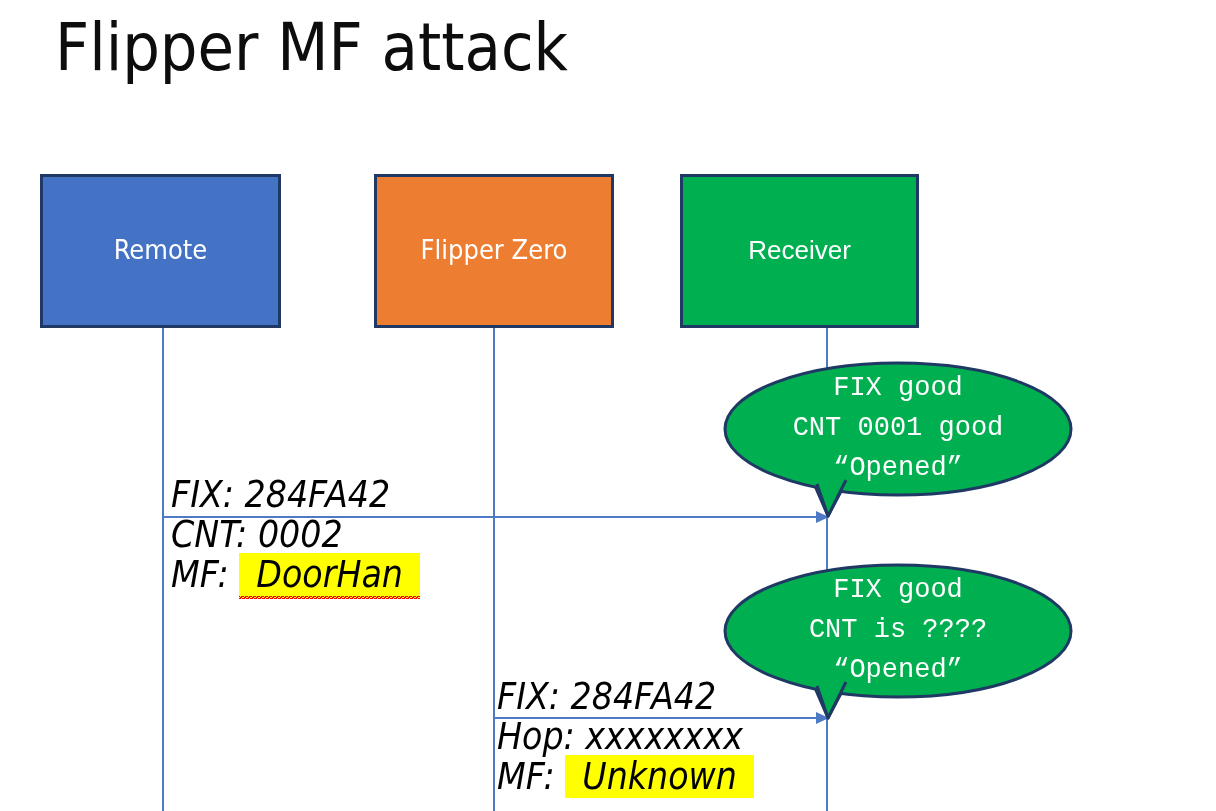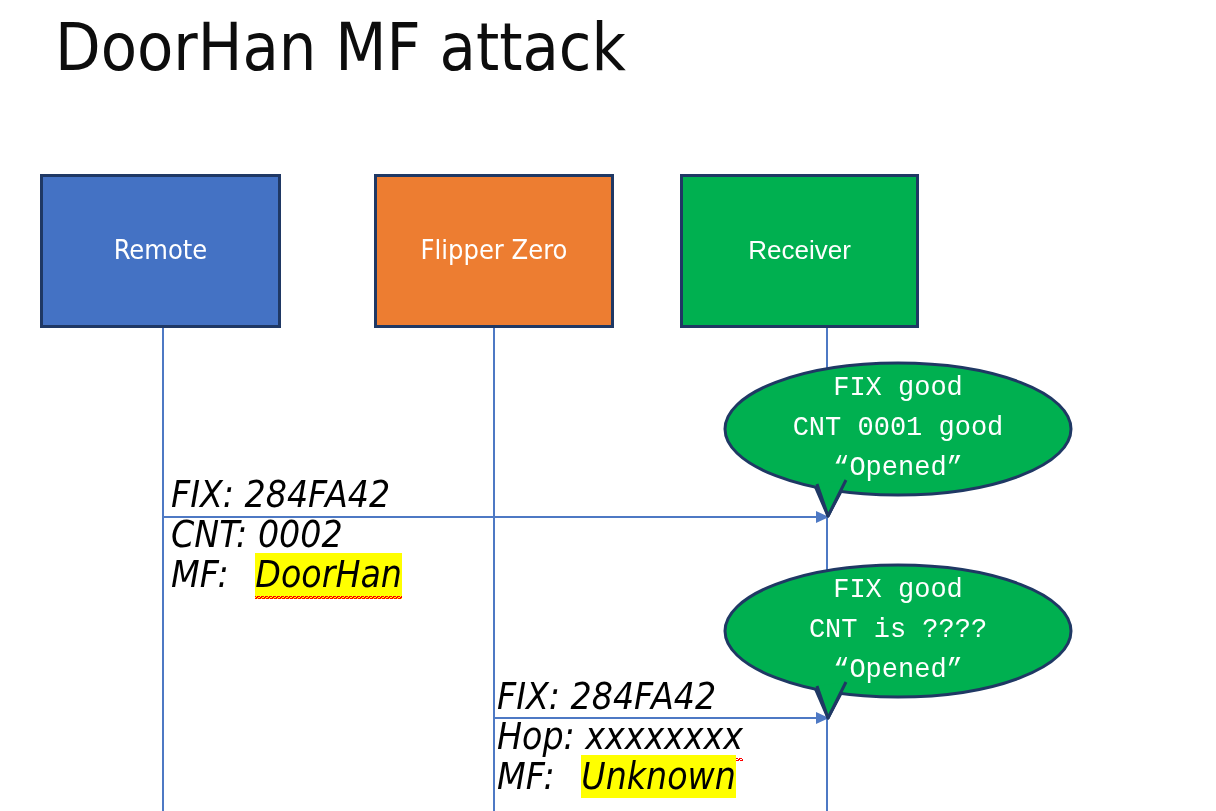--- a/index.html
+++ b/index.html
@@ -100,22 +100,21 @@
     font-stretch: condensed;
     font-size: 37px;
     line-height: 40px;
     color: #000000;
     white-space: nowrap;
     font-style: italic;
   }
   .msg-line { display: block; }
   .hl {
     background: #ffff00;
-    padding: 0 0;
-    margin-left: 16px;
+    padding: 0 17px;
   }
   .squiggle {
     background-image:
       repeating-linear-gradient(135deg,
         #ff0000 0px, #ff0000 1px,
         transparent 1px, transparent 2px,
         #ff0000 2px, #ff0000 3px,
         transparent 3px, transparent 4px);
     background-repeat: repeat-x;
     background-size: 4px 3px;
@@ -148,21 +147,21 @@
   #callout-1 { left: 722px; top: 358px; width: 352px; height: 164px; }
   #callout-1 .callout-text { top: 10px; }
   #callout-2 { left: 722px; top: 560px; width: 352px; height: 164px; }
   #callout-2 .callout-text { top: 10px; }
 </style>
 </head>
 <body>
 
 <div id="slide">
 
-  <div id="slide-title">DoorHan MF attack</div>
+  <div id="slide-title">Flipper MF attack</div>
 
   <div class="actor-box" id="actor-flipper">
     <span class="actor-label">Flipper Zero</span>
   </div>
   <div class="actor-box" id="actor-remote">
     <span class="actor-label">Remote</span>
   </div>
   <div class="actor-box" id="actor-receiver">
     <span class="actor-label">Receiver</span>
   </div>

